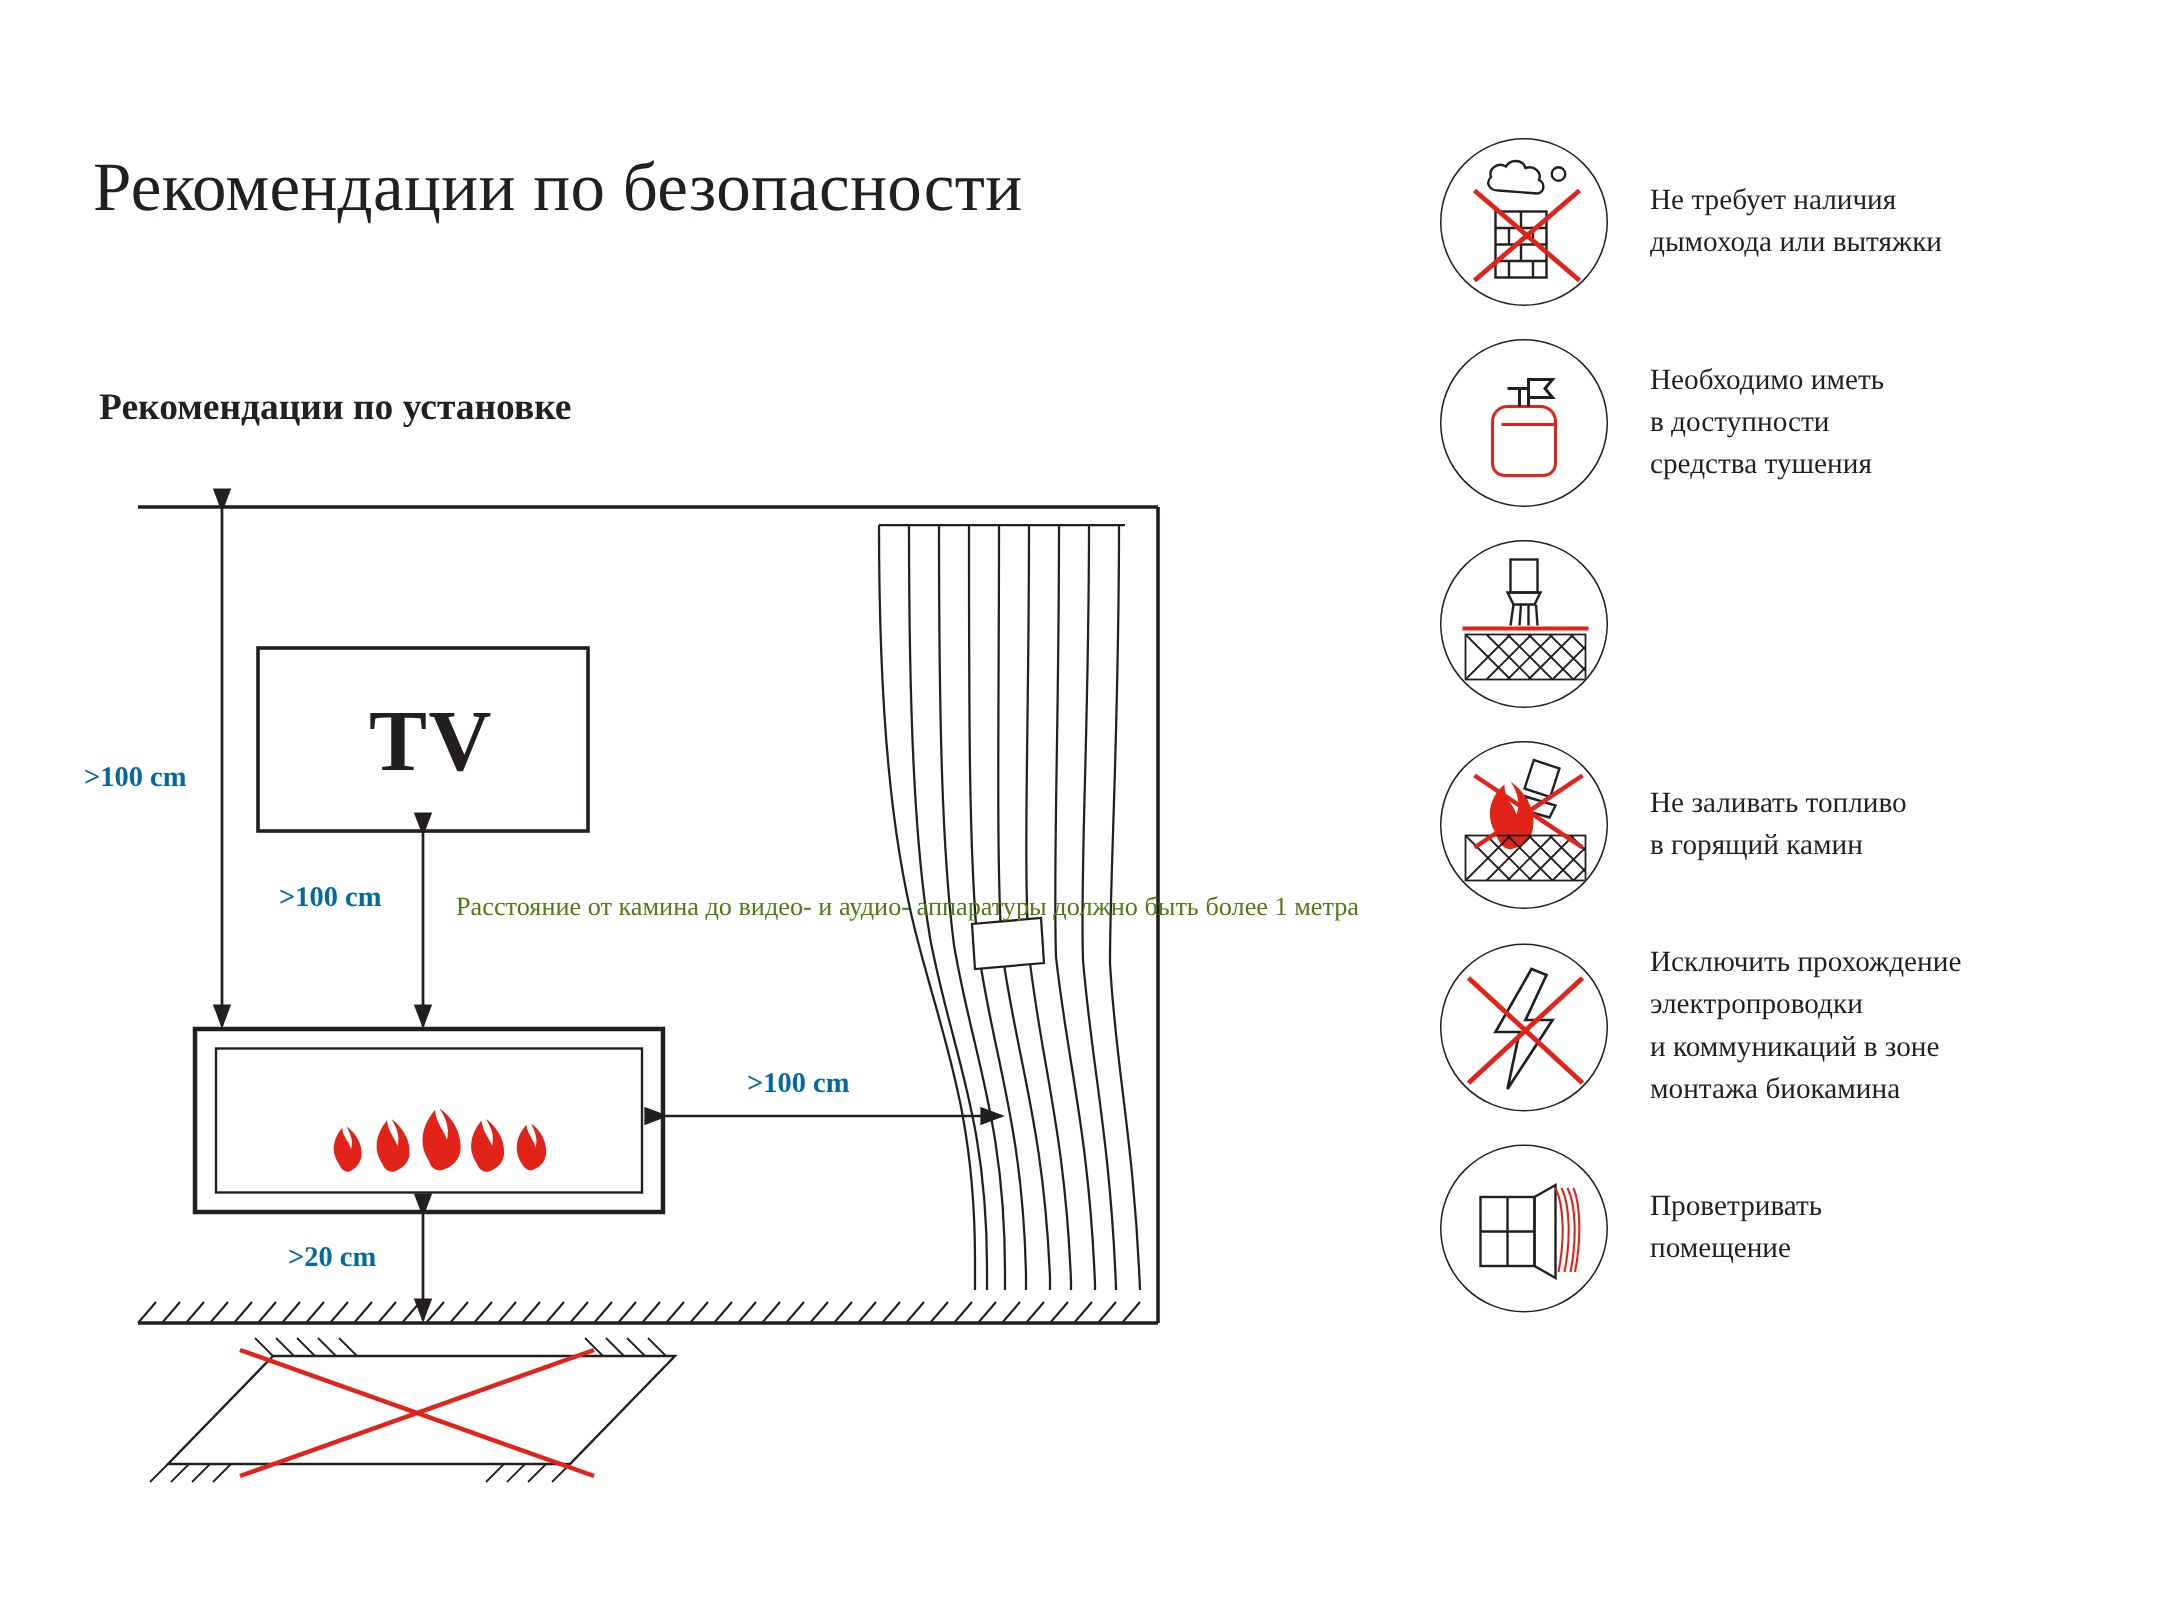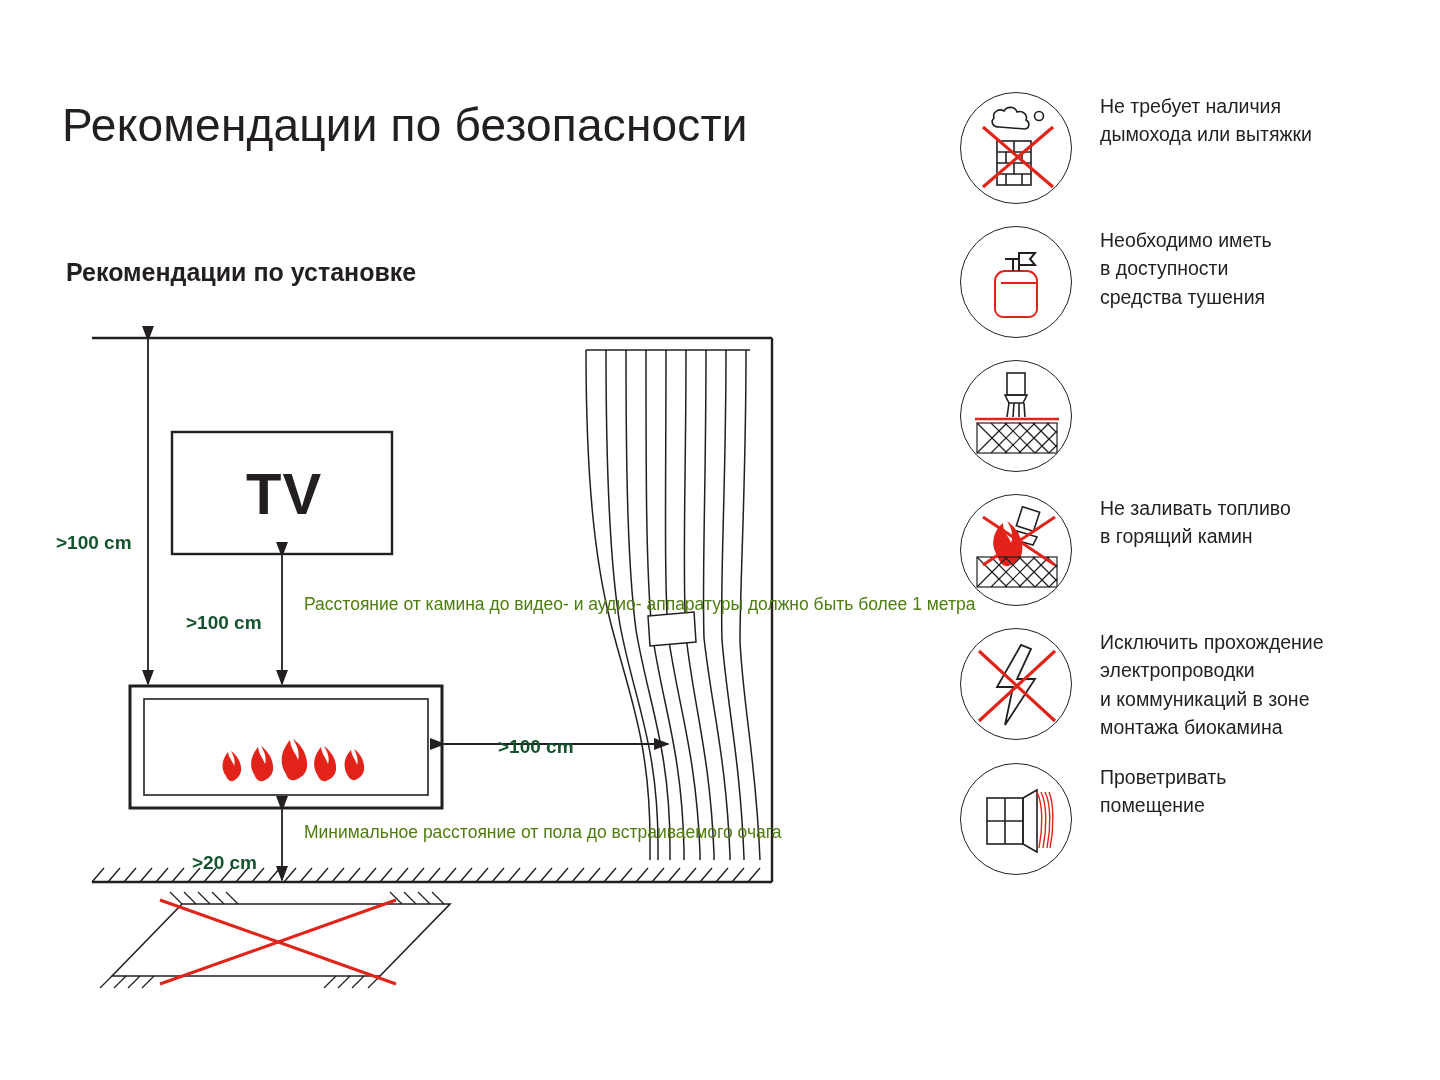--- a/index.html
+++ b/index.html
@@ -8,20 +8,21 @@
     width: 1440px; height: 1080px;
     background: #ffffff;
     font-family: "Liberation Sans", sans-serif;
     color: #231f20;
     overflow: hidden;
   }
   #page {
     position: relative;
     width: 1413px; height: 1080px;
     background: #fff;
+    font-family: Liberation Serif, serif;
   }
   
   .main-title {
     position: absolute;
     left: 62px; top: 98px;
     font-size: 46px;
     font-weight: 400;
     letter-spacing: 0.2px;
     color: #231f20;
     white-space: nowrap;
@@ -37,23 +38,22 @@
   
   #diagram {
     position: absolute;
     left: 50px; top: 320px;
     width: 830px; height: 680px;
   }
   .dim-label {
     position: absolute;
     font-size: 19px;
     font-weight: 700;
-    color: #14532d;
+    color: #0369a1;
     white-space: nowrap;
-    margin-top: 24px;
   }
   .note {
     position: absolute;
     font-size: 17.5px;
     font-weight: 400;
     line-height: 1.45;
     color: #4d7c0f;
     white-space: nowrap;
   }
   .tv-label {
@@ -65,21 +65,21 @@
   }
   
   #icon-list {
     position: absolute;
     left: 960px; top: 92px;
     width: 450px;
   }
   .icon-row {
     position: relative;
     display: flex;
-    align-items: flex-start;
+    align-items: center;
     margin-bottom: 22px;
     min-height: 110px;
   }
   .icon-circle {
     flex: 0 0 auto;
     width: 112px; height: 112px;
     border: 1.6px solid #231f20;
     border-radius: 50%;
     position: relative;
     overflow: hidden;
@@ -230,22 +230,20 @@
     <div class="tv-label" style="left:196px; top:140px;">TV</div>
 
     <div class="dim-label" style="left:6px; top:188px;">&gt;100 cm</div>
     <div class="dim-label" style="left:136px; top:268px;">&gt;100 cm</div>
     <div class="dim-label" style="left:448px; top:392px;">&gt;100 cm</div>
     <div class="dim-label" style="left:142px; top:508px;">&gt;20 cm</div>
 
     <div class="note" style="left:254px; top:272px;">Расстояние от камина
 до видео- и аудио- аппаратуры
 должно быть более 1 метра</div>
-    <div class="note" style="left:254px; top:500px;">Минимальное расстояние от пола
-до встраиваемого очага</div>
   </div>
 
   <div id="icon-list">
 
     <div class="icon-row">
       <div class="icon-circle">
         <svg width="112" height="112" viewBox="0 0 112 112">
 
           <g fill="none" stroke="#231f20" stroke-width="1.6">
             <path d="M38 34 c-6 0 -9 -5 -5 -9 -2 -6 5 -10 10 -7 3 -5 11 -5 13 1 6 -2 11 3 9 8 4 2 4 8 -1 9 z"></path>

